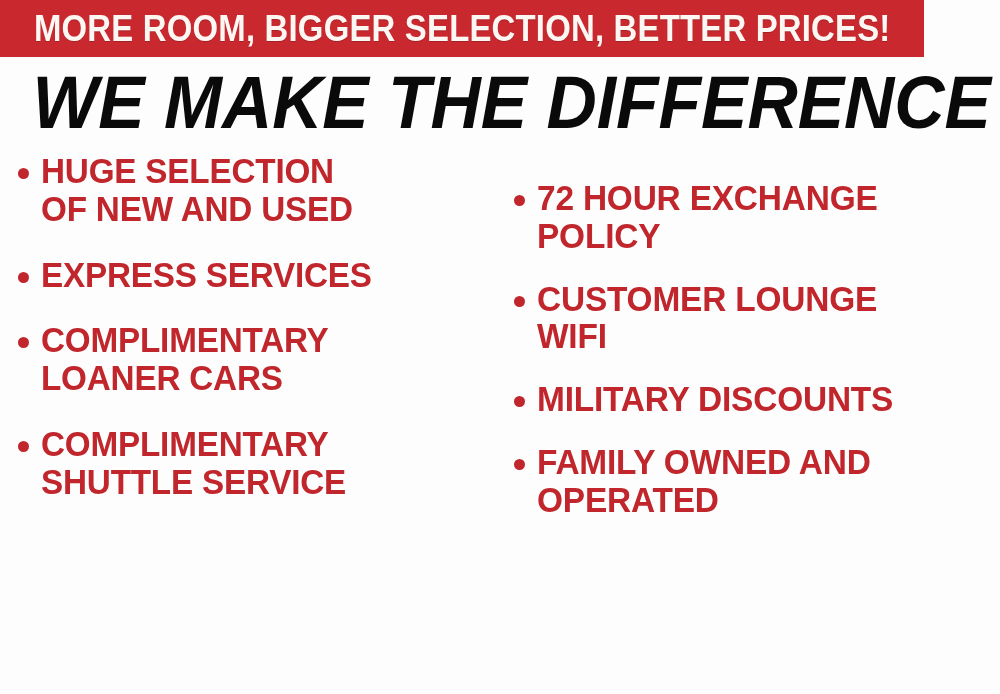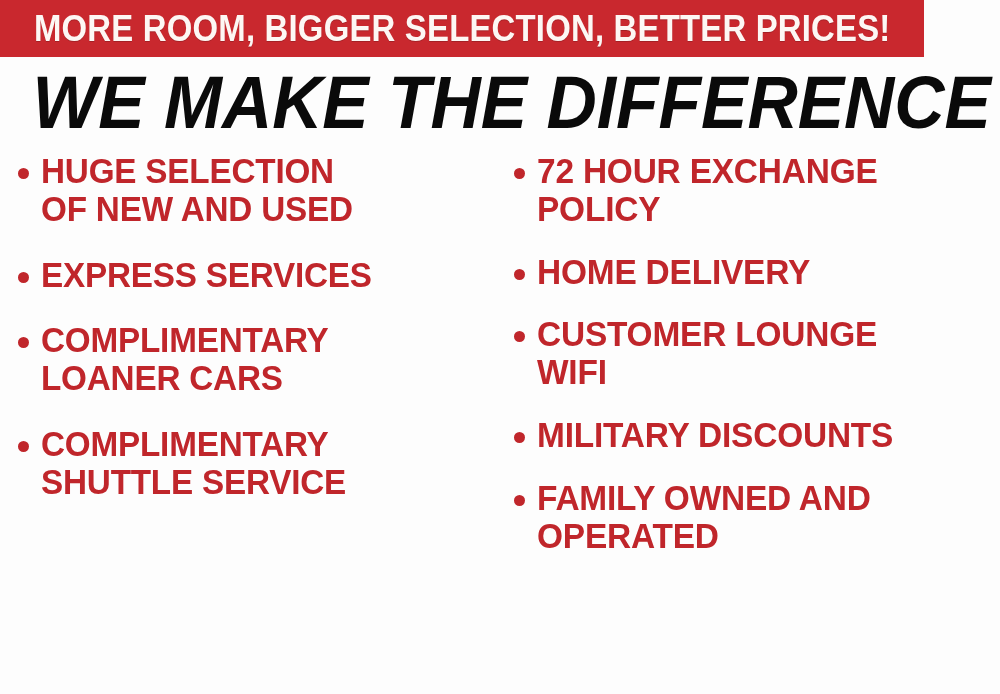--- a/index.html
+++ b/index.html
@@ -80,21 +80,21 @@
   }
 
   .column {
     box-sizing: border-box;
     flex: 0 0 500px;
     width: 500px;
     padding: 0;
   }
 
   .column-left  { padding-left: 18px;  padding-right: 6px; }
-  .column-right { padding-left: 14px;  padding-right: 2px; }
+  .column-right { padding-left: 14px;  padding-right: 2px; margin-top: 27px; }
 
   .bullet-item {
     display: flex;
     align-items: flex-start;
     margin-bottom: 26px;
   }
 
   .column-left  .bullet-item { margin-bottom: 28px; }
   .column-right .bullet-item { margin-bottom: 25px; }
 
@@ -169,24 +169,20 @@
     </div>
 
     <div class="column column-right">
 
       <div class="bullet-item">
         <span class="dot"></span>
         <span class="bullet-text">72 HOUR EXCHANGE
 POLICY</span>
       </div>
 
-      <div class="bullet-item">
-        <span class="dot"></span>
-        <span class="bullet-text">HOME DELIVERY</span>
-      </div>
 
       <div class="bullet-item">
         <span class="dot"></span>
         <span class="bullet-text">CUSTOMER LOUNGE
 WIFI</span>
       </div>
 
       <div class="bullet-item">
         <span class="dot"></span>
         <span class="bullet-text">MILITARY DISCOUNTS</span>

